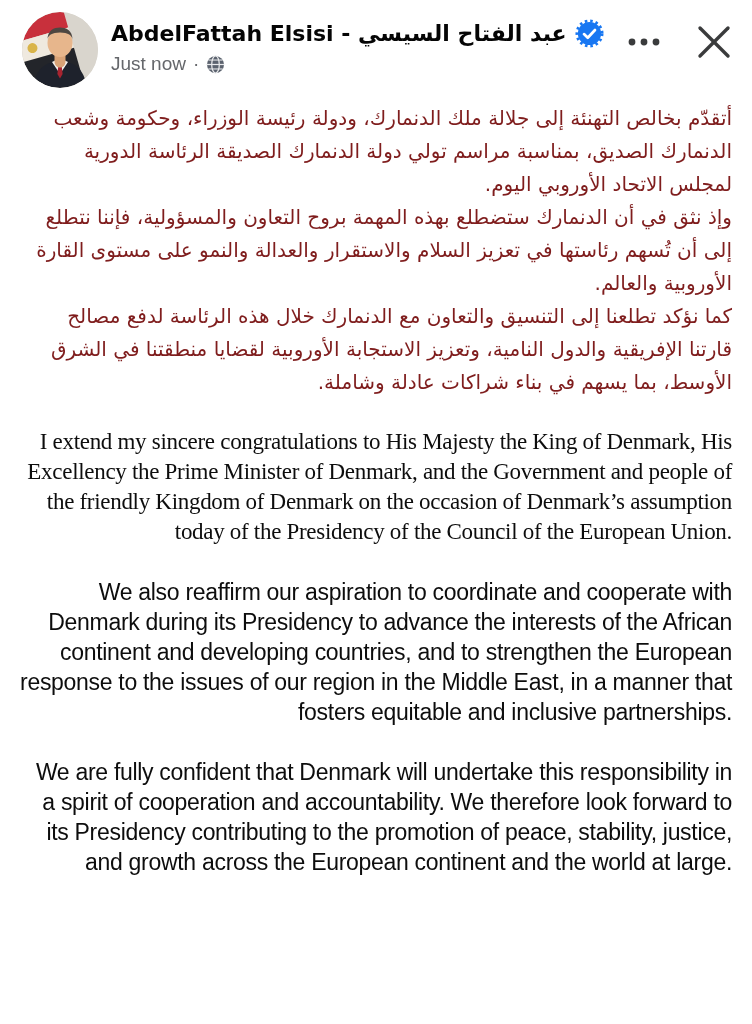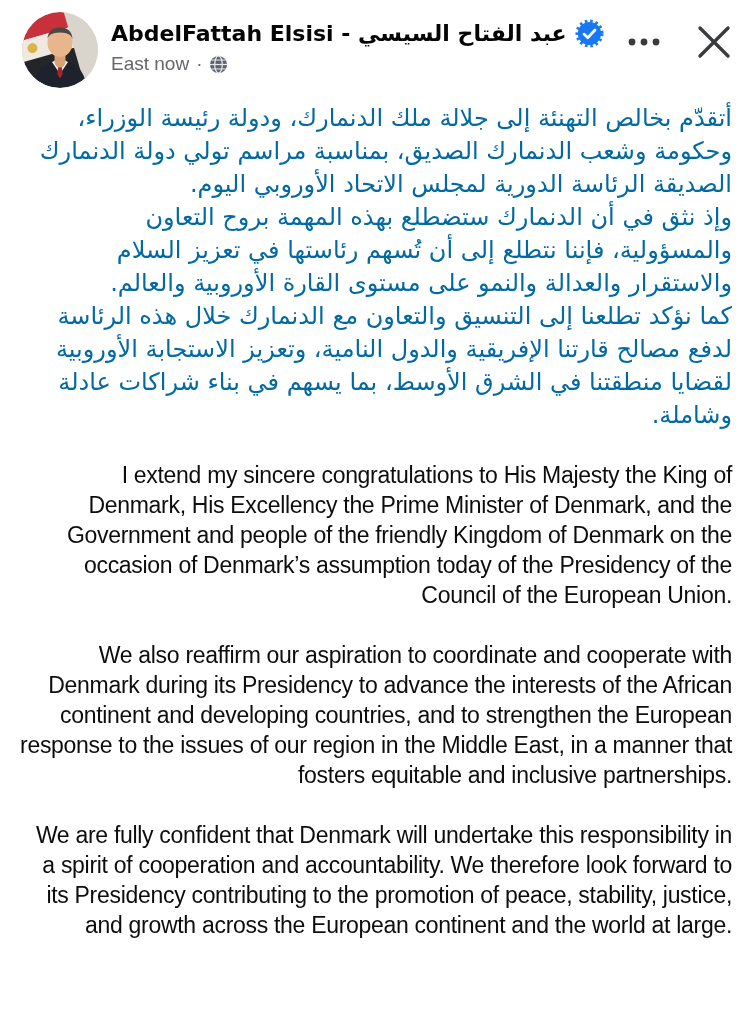--- a/index.html
+++ b/index.html
@@ -80,37 +80,37 @@
     justify-content: center;
   }
   
   .post-body {
     direction: rtl;
     padding: 0 20px 0 20px;
   }
   .arabic-text {
     margin: 14px 0 0 0;
     font-family: "DejaVu Sans", sans-serif;
-    font-size: 24px;
+    font-size: 20px;
     line-height: 33px;
-    color: #0369a1;
+    color: #7f1d1d;
     text-align: right;
     white-space: pre-line;
   }
   .en-paragraph {
     direction: ltr;
     text-align: right;
     font-family: "Liberation Sans", sans-serif;
     font-size: 23px;
     line-height: 30px;
     letter-spacing: -0.3px;
     color: #0d0d0d;
     margin: 30px 0 0 0;
   }
-  .en-paragraph:first-of-type { margin-top: 28px; }
+  .en-paragraph:first-of-type { margin-top: 28px; font-family: Liberation Serif, serif; }
 </style>
 </head>
 <body>
 
 <div class="page">
 
   <div class="post-header">
 
     <div class="avatar">
       <span>
@@ -144,21 +144,21 @@
         <span class="author-name">AbdelFattah Elsisi - عبد الفتاح السيسي</span>
         <span class="badge">
           <svg width="29" height="29" viewBox="0 0 30 30">
             <circle cx="15" cy="15" r="12" fill="#1877F2"></circle>
             <circle cx="15" cy="15" r="13" fill="none" stroke="#1877F2" stroke-width="3" stroke-dasharray="2.6 3"></circle>
             <path d="M9.3 15.6 L13.2 19.4 L20.7 11.4" fill="none" stroke="#ffffff" stroke-width="2.8" stroke-linecap="round" stroke-linejoin="round"></path>
           </svg>
         </span>
       </div>
       <div class="meta-row">
-        <span class="timestamp">East now</span>
+        <span class="timestamp">Just now</span>
         <span class="dot-sep">·</span>
         <span style="display:inline-flex;">
           <svg width="19" height="19" viewBox="0 0 20 20">
             <circle cx="10" cy="10" r="9" fill="#5b626e"></circle>
             <ellipse cx="10" cy="10" rx="4" ry="9" fill="none" stroke="#e9eaec" stroke-width="1.3"></ellipse>
             <line x1="1" y1="10" x2="19" y2="10" stroke="#e9eaec" stroke-width="1.3"></line>
             <line x1="2.5" y1="5.3" x2="17.5" y2="5.3" stroke="#e9eaec" stroke-width="1.1"></line>
             <line x1="2.5" y1="14.7" x2="17.5" y2="14.7" stroke="#e9eaec" stroke-width="1.1"></line>
           </svg>
         </span>

